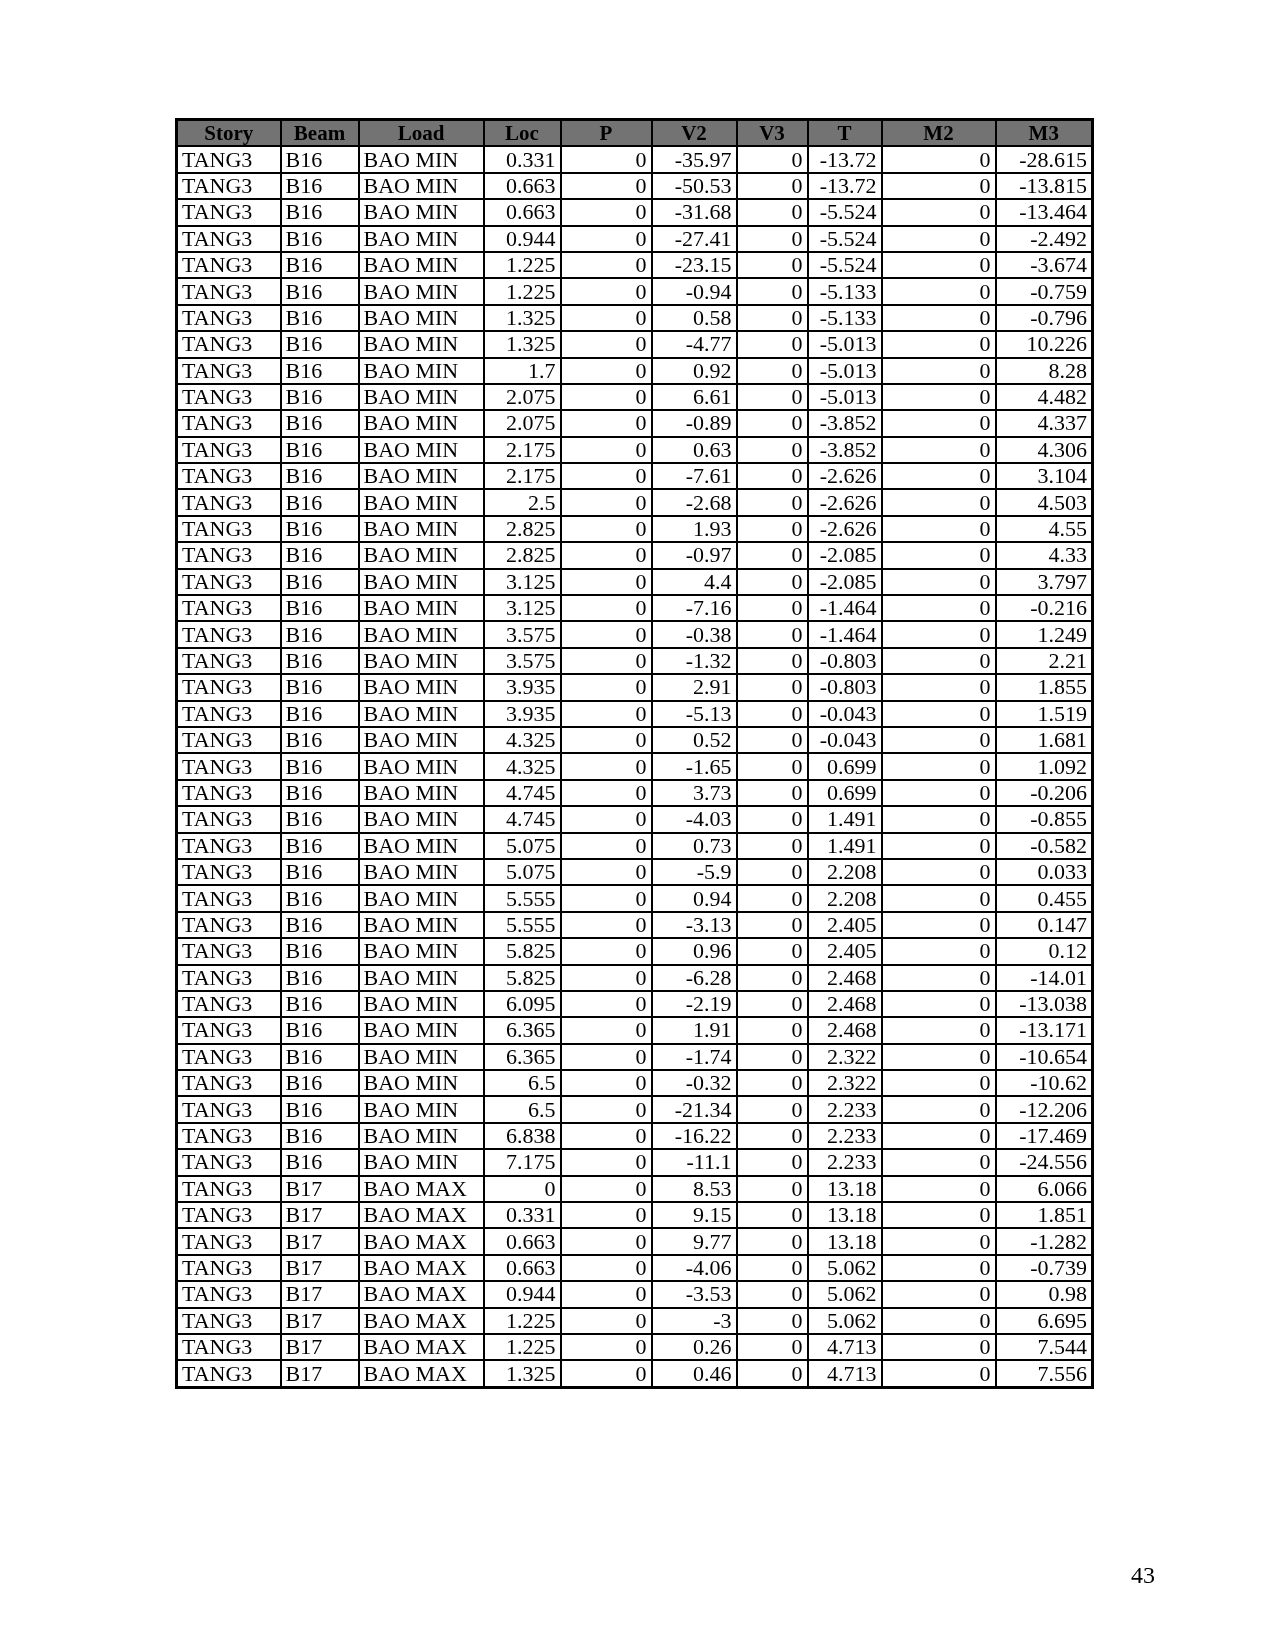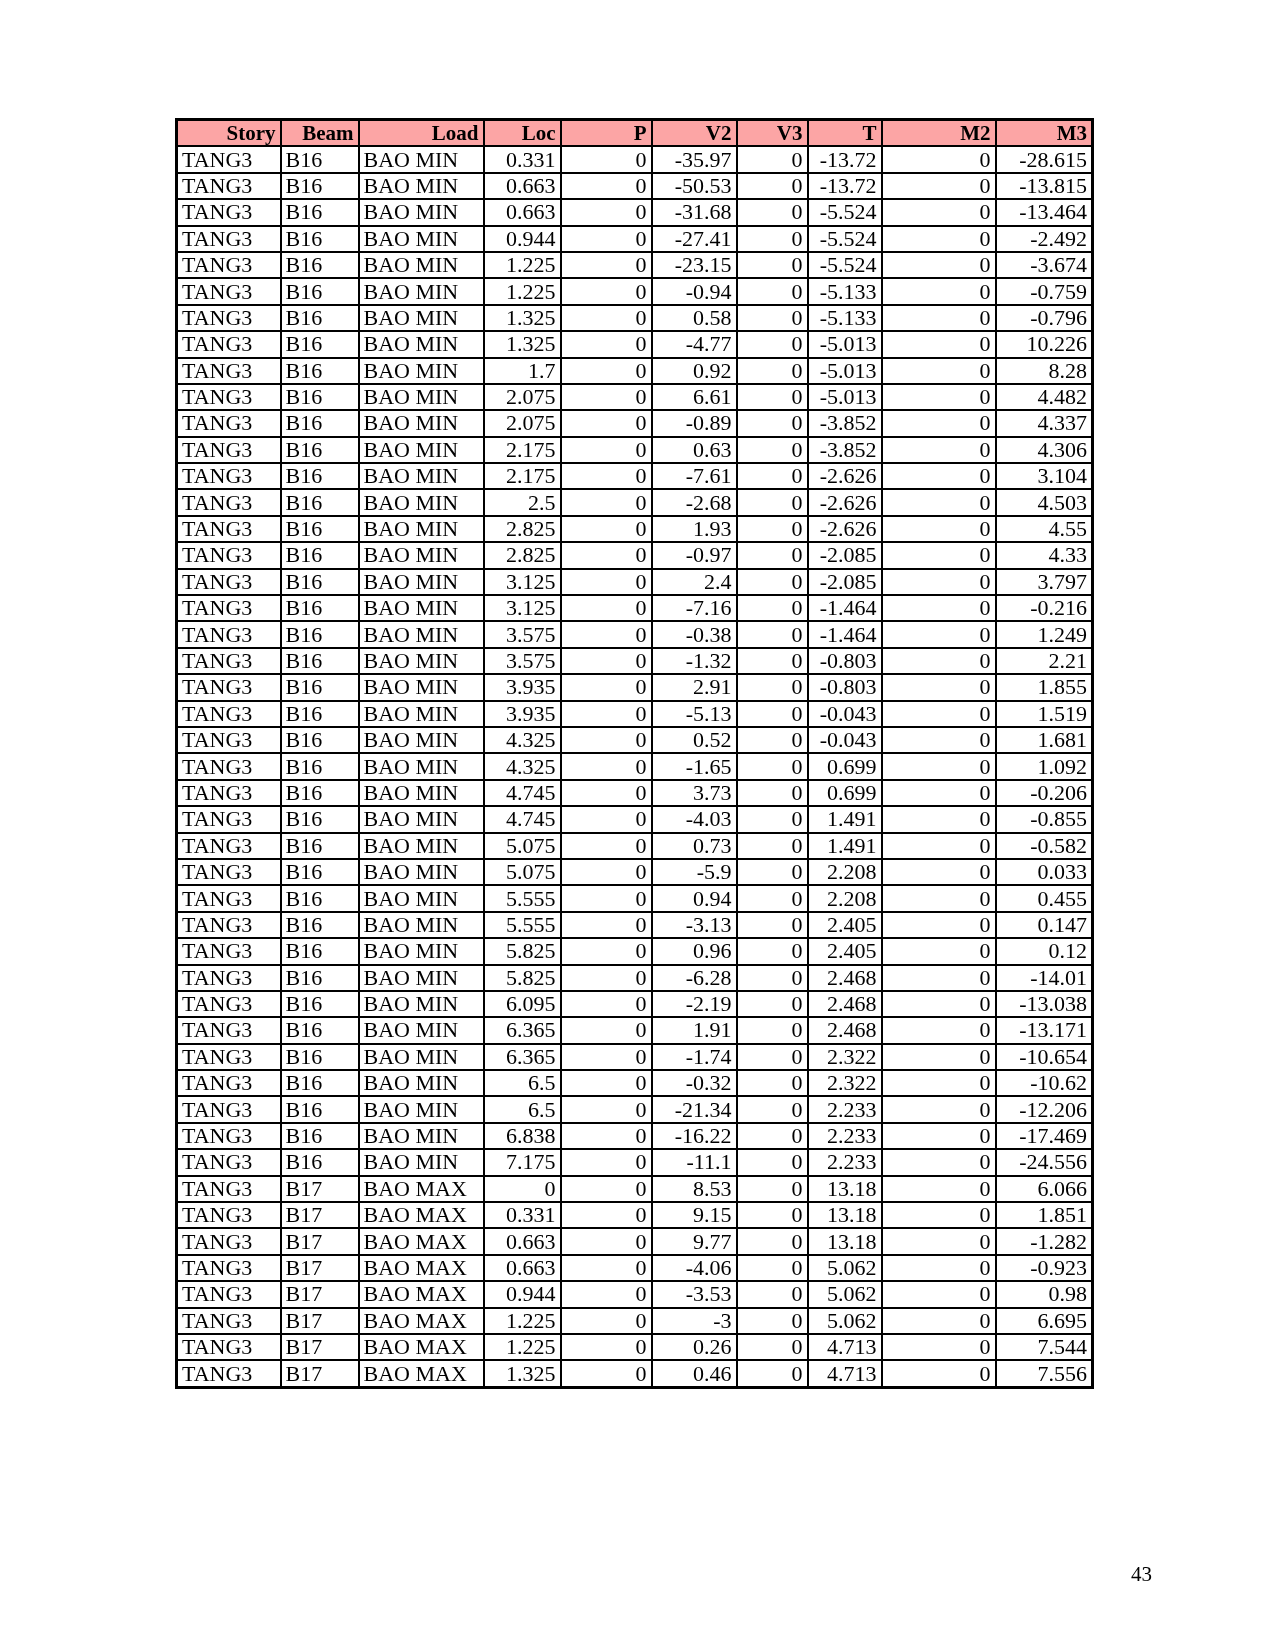--- a/index.html
+++ b/index.html
@@ -13,30 +13,30 @@
   #tbl th, #tbl td {
     border:2px solid #000;
     height:24.4px;
     padding:0 4px;
     font-size:22px;
     line-height:24px;
     white-space:nowrap;
     overflow:hidden;
   }
   #tbl th {
-    background:#fca5a5;
+    background:#737373;
     font-weight:bold;
-    text-align:right;
+    text-align:center;
     font-size:21px;
   }
   #tbl td.txt { text-align:left; }
   #tbl td.num { text-align:right; }
   #page-num {
     position:absolute; left:1131px; top:1562px;
-    font-size:21px;
+    font-size:24px;
   }
 </style>
 </head>
 <body>
 
 <table id="tbl">
   <colgroup>
     <col style="width:104px">
       <col style="width:78px">
       <col style="width:125px">
@@ -254,21 +254,21 @@
         <td class="num">-2.085</td>
         <td class="num">0</td>
         <td class="num">4.33</td>
       </tr>
       <tr>
         <td class="txt">TANG3</td>
         <td class="txt">B16</td>
         <td class="txt">BAO MIN</td>
         <td class="num">3.125</td>
         <td class="num">0</td>
-        <td class="num">2.4</td>
+        <td class="num">4.4</td>
         <td class="num">0</td>
         <td class="num">-2.085</td>
         <td class="num">0</td>
         <td class="num">3.797</td>
       </tr>
       <tr>
         <td class="txt">TANG3</td>
         <td class="txt">B16</td>
         <td class="txt">BAO MIN</td>
         <td class="num">3.125</td>
@@ -570,21 +570,21 @@
       <tr>
         <td class="txt">TANG3</td>
         <td class="txt">B17</td>
         <td class="txt">BAO MAX</td>
         <td class="num">0.663</td>
         <td class="num">0</td>
         <td class="num">-4.06</td>
         <td class="num">0</td>
         <td class="num">5.062</td>
         <td class="num">0</td>
-        <td class="num">-0.923</td>
+        <td class="num">-0.739</td>
       </tr>
       <tr>
         <td class="txt">TANG3</td>
         <td class="txt">B17</td>
         <td class="txt">BAO MAX</td>
         <td class="num">0.944</td>
         <td class="num">0</td>
         <td class="num">-3.53</td>
         <td class="num">0</td>
         <td class="num">5.062</td>

